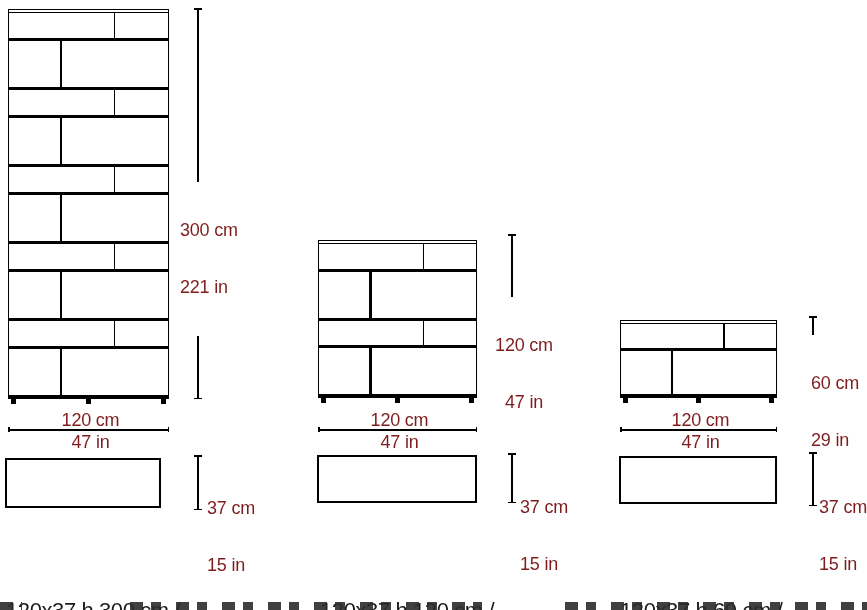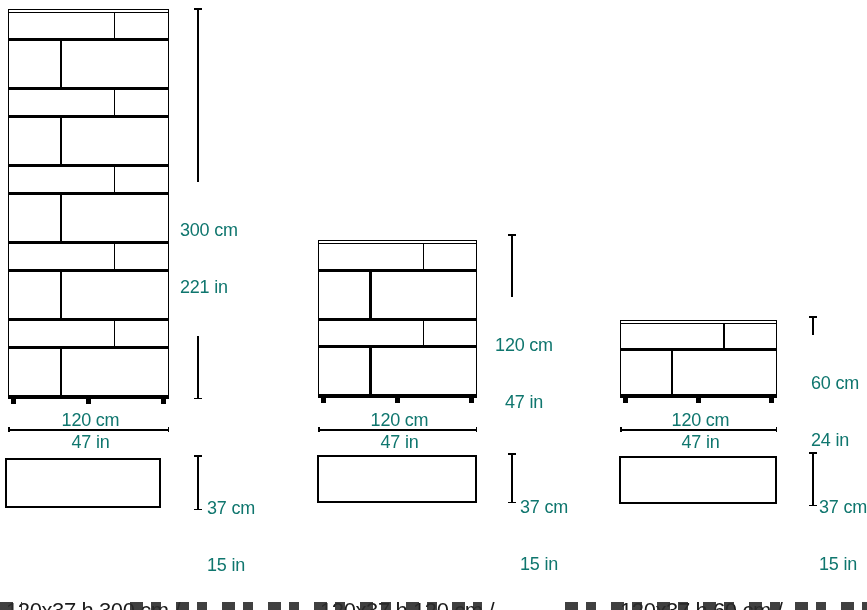--- a/index.html
+++ b/index.html
@@ -24,21 +24,21 @@
 
   
   .vdim { position:absolute; width:1.5px; background:#000; }
   .vdim::before, .vdim::after { content:""; position:absolute; left:-3px; width:8px; height:1.5px; background:#000; }
   .vdim::before { top:0; } .vdim::after { bottom:0; }
   .hdim { position:absolute; height:1.5px; background:#000; }
   .hdim::before, .hdim::after { content:""; position:absolute; top:-2.5px; width:1.5px; height:7px; background:#000; }
   .hdim::before { left:0; } .hdim::after { right:0; }
 
   
-  .dimlabel { position:absolute; background:#fff; color:#0f766e; font-size:18px; line-height:19px;
+  .dimlabel { position:absolute; background:#fff; color:#7f1d1d; font-size:18px; line-height:19px;
               letter-spacing:-0.2px; padding:1px 2px; white-space:pre; }
   .ctr { text-align:center; }
   .caption { position:absolute; color:#1a1a1a; font-size:22px; line-height:27px; letter-spacing:-0.4px; white-space:pre; }
 
   
   .u1   { left:8px;   top:9px;   width:161px; height:390px; }
   .vd1  { left:197px; top:8px;   height:391px; }
   .hlab1{ left:178px; top:182px; }
   .wcm1 { left:8px;   top:410px; width:161px; }
   .hd1  { left:8px;   top:429px; width:161px; }
@@ -214,21 +214,21 @@
           </div>
       </div>
       <span class="foot fl"></span>
       <span class="foot fc"></span>
       <span class="foot fr"></span>
     </div>
 
     <div class="vdim vd3"></div>
     <div class="dimlabel hlab3">
       <div>60 cm</div>
-      <div>24 in</div>
+      <div>29 in</div>
     </div>
 
     <div class="dimlabel ctr wcm3">120 cm</div>
     <div class="hdim hd3"></div>
     <div class="dimlabel ctr win3">47 in</div>
 
     <div class="topview tv3"></div>
     <div class="vdim dd3"></div>
     <div class="dimlabel dl3">
       <div>37 cm</div>

